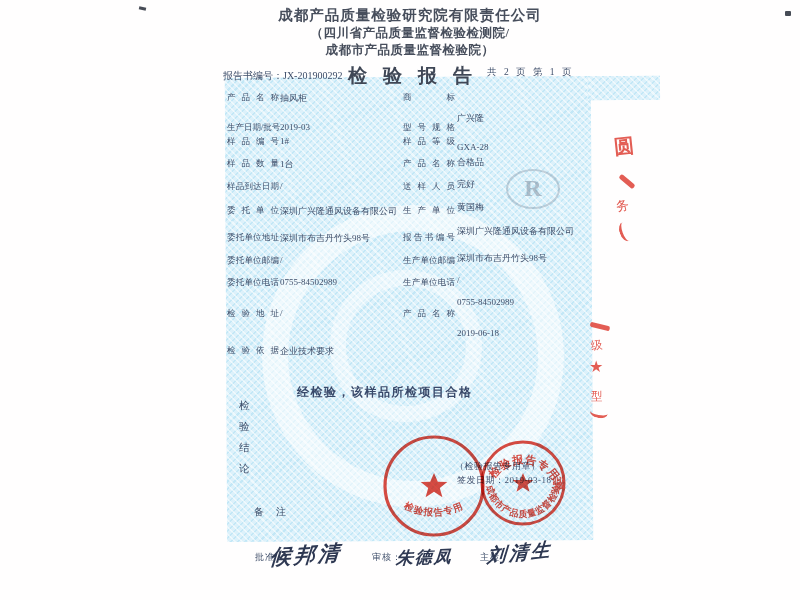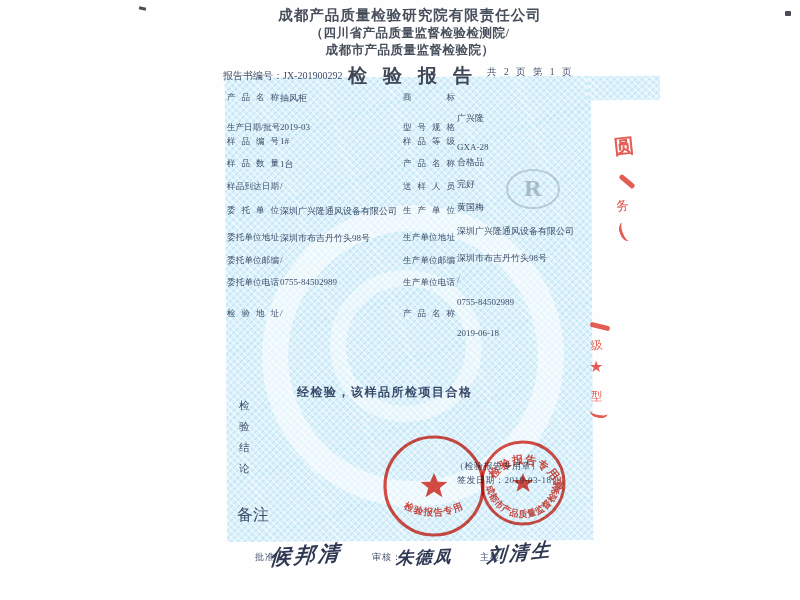--- a/index.html
+++ b/index.html
@@ -40,21 +40,21 @@
   
   .row{position:absolute;left:0;width:736px;height:13px;font-size:9.5px;}
   .lbl{position:absolute;display:inline-block;width:52px;font-size:8.5px;letter-spacing:0;
        text-align:justify;text-align-last:justify;white-space:nowrap;overflow:visible;}
   .lbl.L{left:227px;} .lbl.R{left:403px;}
   .val{position:absolute;white-space:nowrap;font-size:9px;}
   .val.L{left:280px;} .val.R{left:457px;margin-top:20px;}
 
   .vchar{position:absolute;left:239px;font-size:10.5px;}
   .conclusion{position:absolute;left:297px;top:384px;font-size:12px;font-weight:600;letter-spacing:1.5px;color:#39496a;}
-  .remark{position:absolute;left:237px;top:505px;width:32px;font-size:16px;
+  .remark{position:absolute;left:254px;top:505px;width:32px;font-size:10px;
           text-align:justify;text-align-last:justify;}
 
   .stampnote{position:absolute;font-size:9px;color:#41516e;letter-spacing:.5px;}
   .sn1{left:455px;top:460px;} .sn2{left:457px;top:474px;}
 
   
   .stamp{position:absolute;mix-blend-mode:multiply;opacity:.9;}
   .stamp text{fill:#dd382d;font-weight:bold;font-family:"Liberation Serif",serif;}
   .stamp circle{stroke:#dd382d;fill:none;}
   .stamp polygon{fill:#dd382d;}
@@ -128,40 +128,44 @@
   </div>
   <div class="row" style="top:205px">
     <span class="lbl L">委托单位</span>
     <span class="val L">深圳广兴隆通风设备有限公司</span>
     <span class="lbl R">生产单位</span>
     <span class="val R">深圳广兴隆通风设备有限公司</span>
   </div>
   <div class="row" style="top:232px">
     <span class="lbl L">委托单位地址</span>
     <span class="val L">深圳市布吉丹竹头98号</span>
-    <span class="lbl R">生产单位地址</span>
+    <span class="lbl R">报告书编号</span>
     <span class="val R">深圳市布吉丹竹头98号</span>
   </div>
   <div class="row" style="top:255px">
     <span class="lbl L">委托单位邮编</span>
     <span class="val L">/</span>
     <span class="lbl R">生产单位邮编</span>
     <span class="val R">/</span>
   </div>
   <div class="row" style="top:277px">
     <span class="lbl L">委托单位电话</span>
     <span class="val L">0755-84502989</span>
     <span class="lbl R">生产单位电话</span>
     <span class="val R">0755-84502989</span>
   </div>
   <div class="row" style="top:308px">
     <span class="lbl L">检验地址</span>
     <span class="val L">/</span>
     <span class="lbl R">产品名称</span>
     <span class="val R">2019-06-18</span>
+  </div>
+  <div class="row" style="top:345px">
+    <span class="lbl L">检验依据</span>
+    <span class="val L">企业技术要求</span>
   </div>
 
   <span class="vchar" style="top:399px">检</span>
   <span class="vchar" style="top:420px">验</span>
   <span class="vchar" style="top:441px">结</span>
   <span class="vchar" style="top:462px">论</span>
   <div class="conclusion">经检验，该样品所检项目合格</div>
   <div class="remark">备注</div>
 
   <div class="stampnote sn1">（检验报告专用章）</div>

